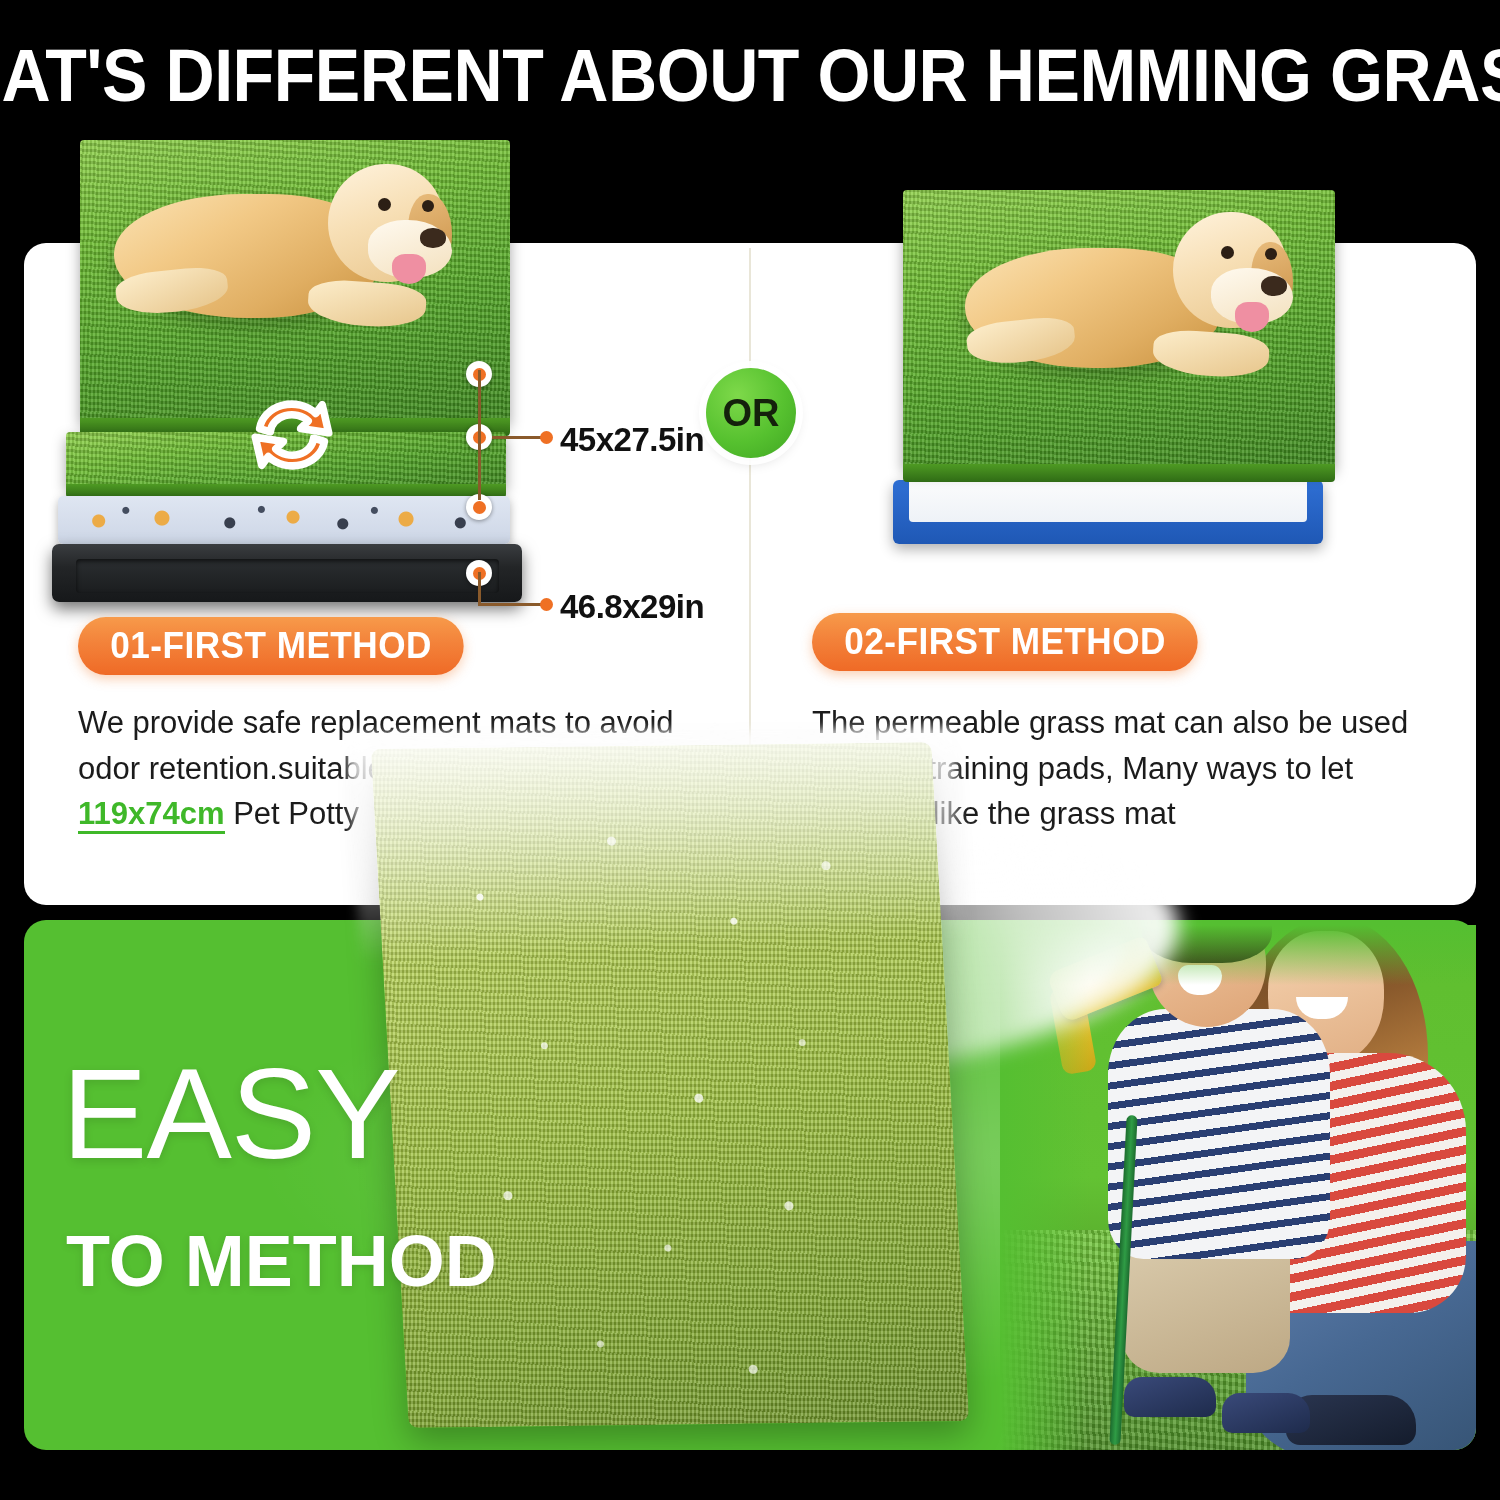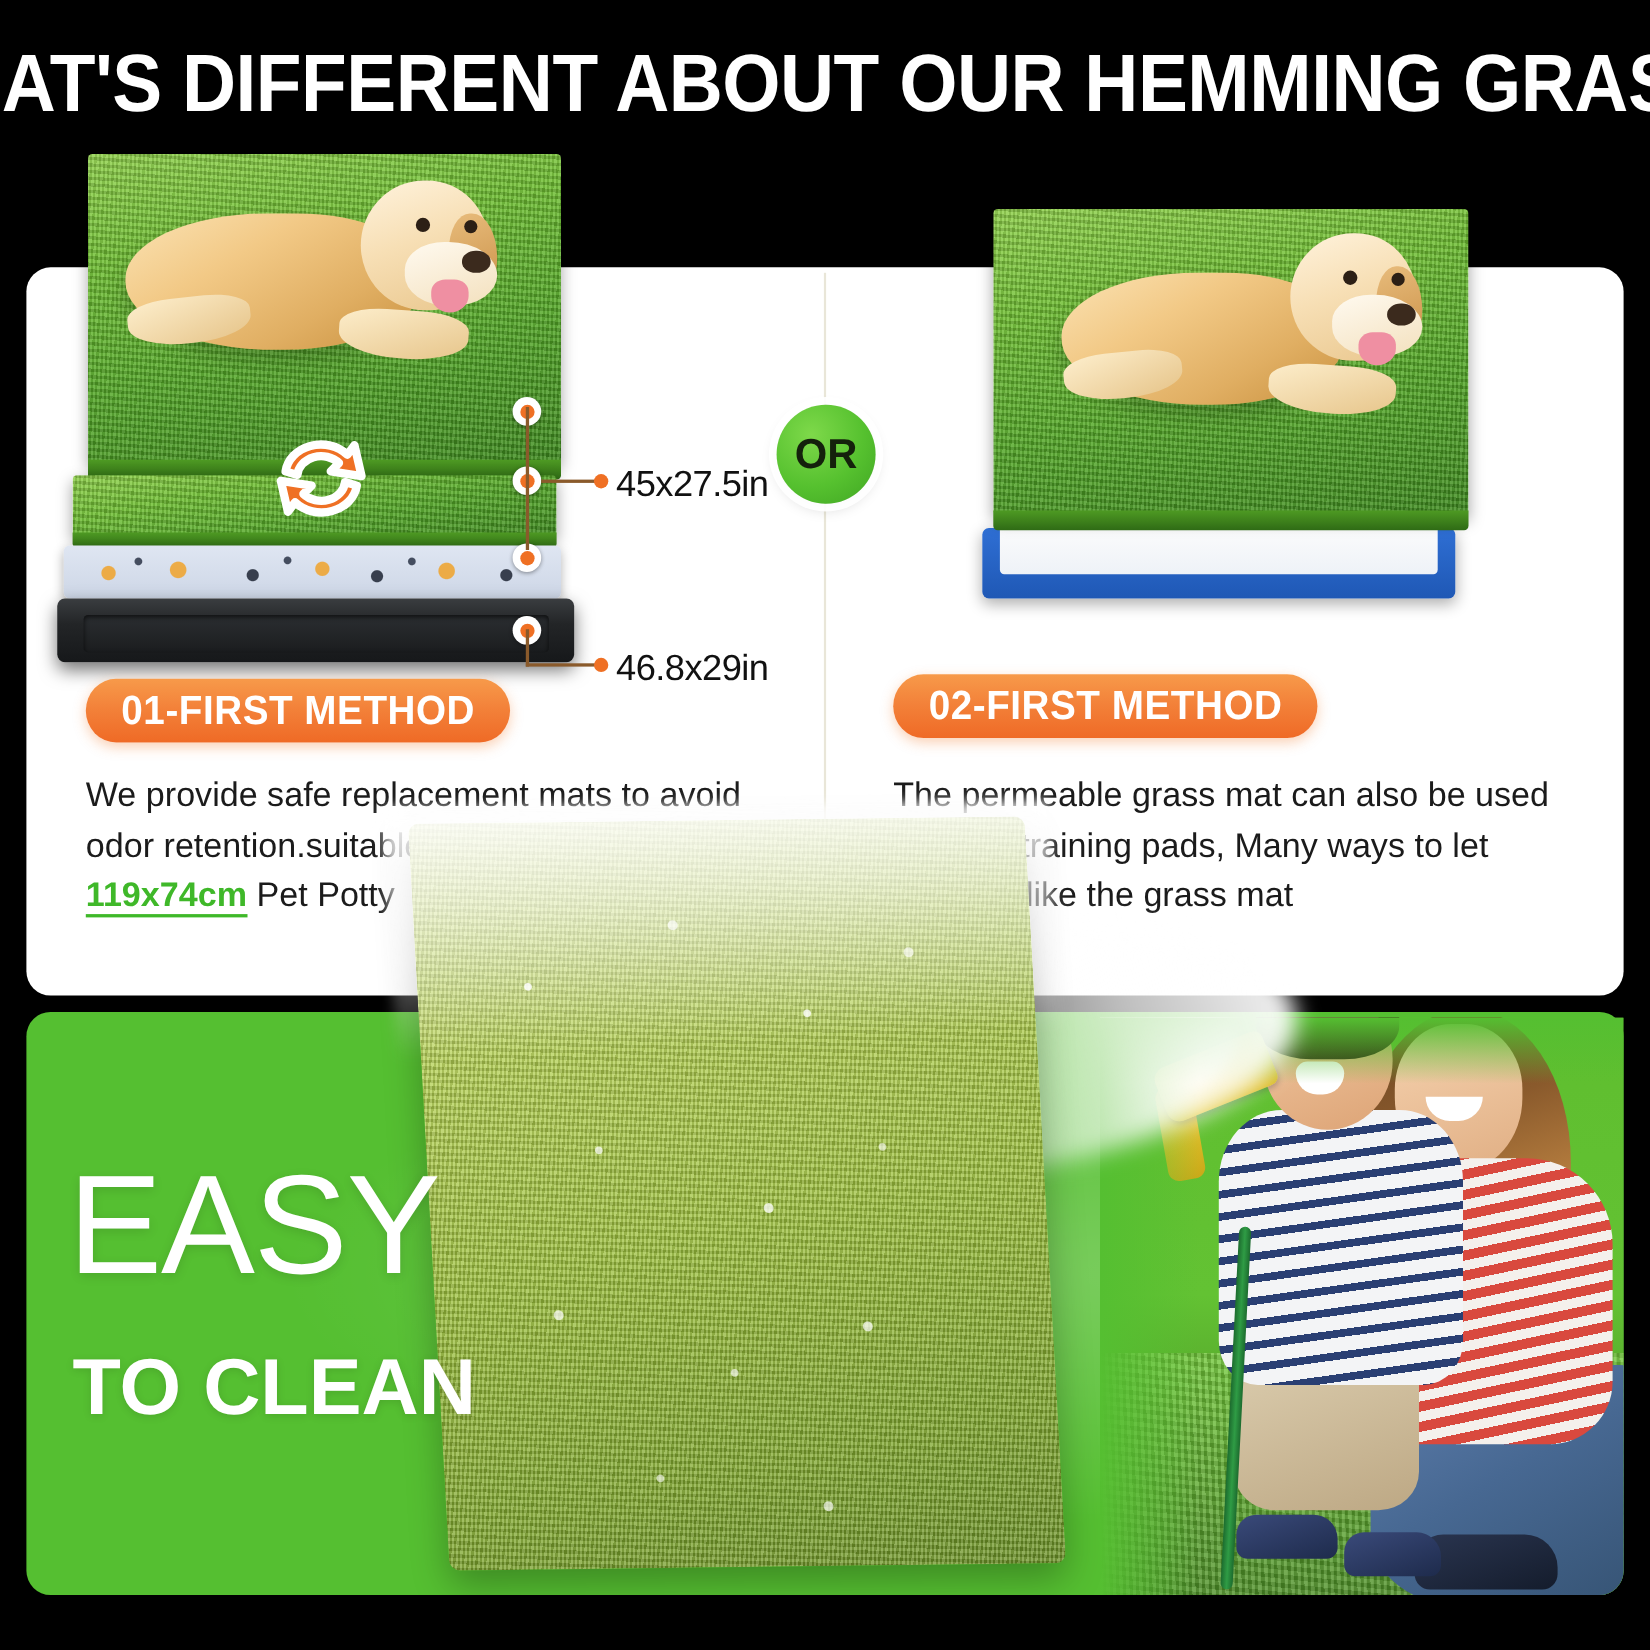--- a/index.html
+++ b/index.html
@@ -115,21 +115,21 @@
     background:#fff; box-shadow:0 1px 4px rgba(0,0,0,.4);
     display:flex; align-items:center; justify-content:center;
   }
   .dot-node i{ width:13px; height:13px; border-radius:50%; background:#ef7024; display:block; }
   .lead-h{ position:absolute; height:3px; background:#8a5a2b; }
   .lead-v{ position:absolute; width:3px; background:#8a5a2b; }
   .lead-end{
     position:absolute; width:13px; height:13px; border-radius:50%; background:#ef7024;
   }
   .dim-label{
-    position:absolute; color:#111; font-weight:400; font-size:33px;
+    position:absolute; color:#111; font-weight:700; font-size:33px;
     letter-spacing:-0.5px; white-space:nowrap;
   }
 
   
   .or-badge{
     position:absolute; left:706px; top:368px; width:90px; height:90px;
     border-radius:50%;
     background:radial-gradient(circle at 35% 30%,#7ed94a 0%,#56c12f 55%,#3fa522 100%);
     box-shadow:0 0 0 7px rgba(255,255,255,.92), 0 4px 14px rgba(0,0,0,.18);
     display:flex; align-items:center; justify-content:center;
@@ -463,15 +463,15 @@
 
     <div class="fam-fade-l"></div>
     <div class="fam-fade-t"></div>
   </div>
 
   <div class="spray"></div>
 
   <div class="wet-mat"></div>
 
   <div class="easy-word">EASY</div>
-  <div class="clean-word">TO CLEAN</div>
+  <div class="clean-word">TO METHOD</div>
 
 </div>
 
 </body></html>

